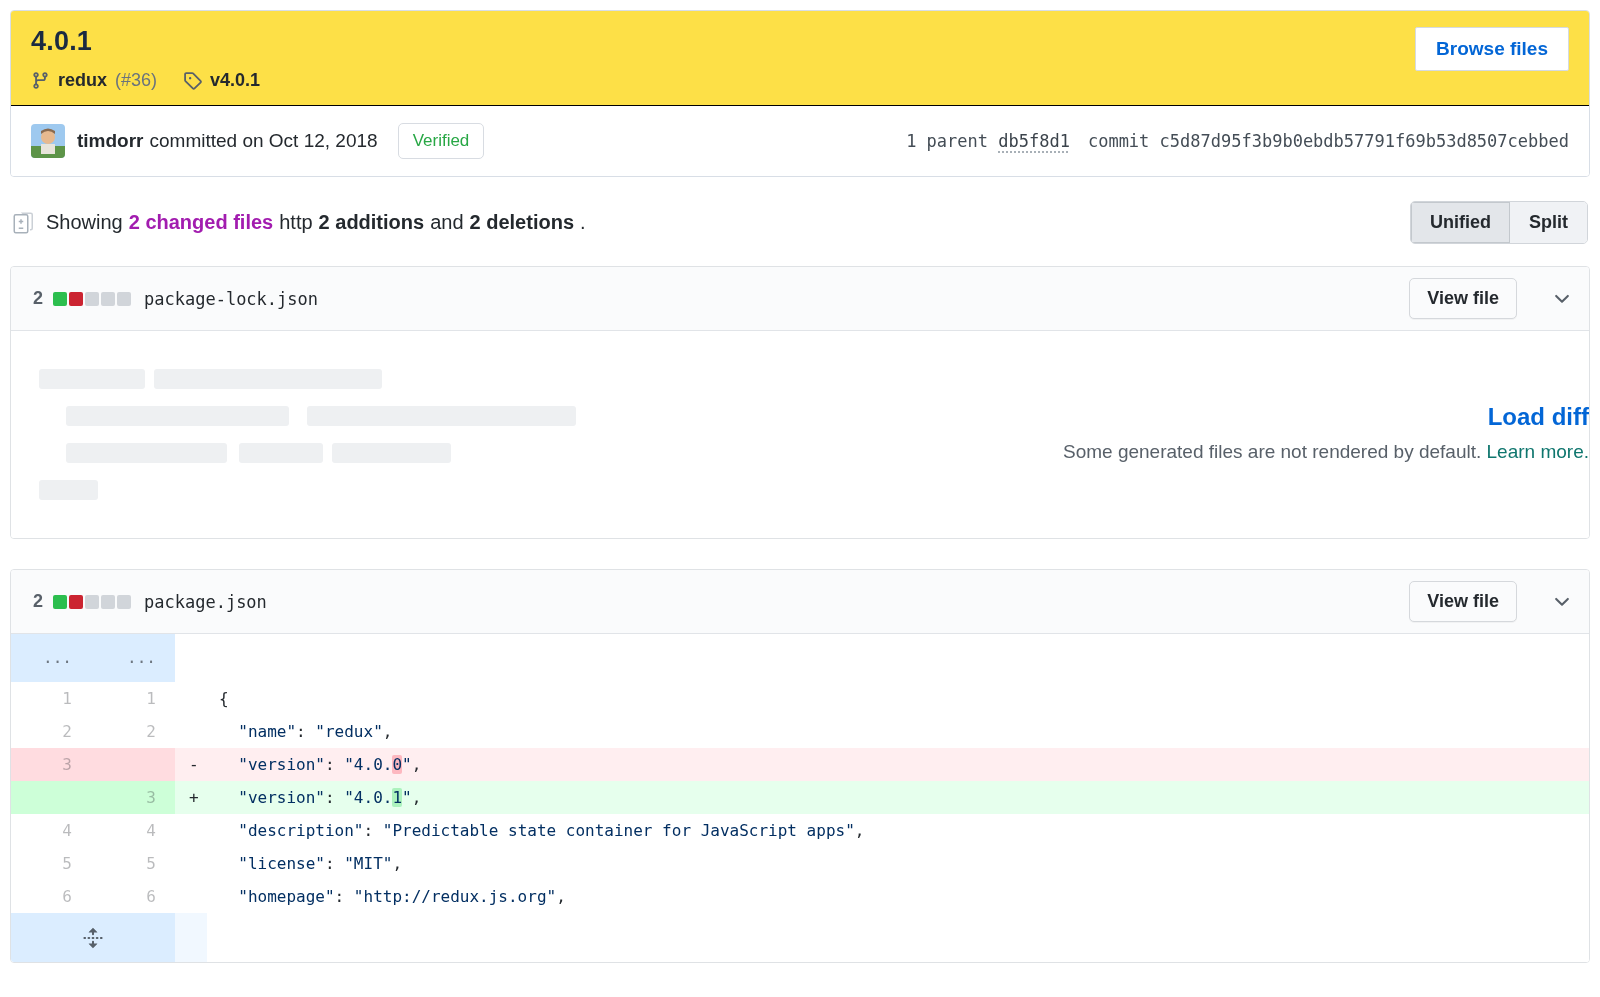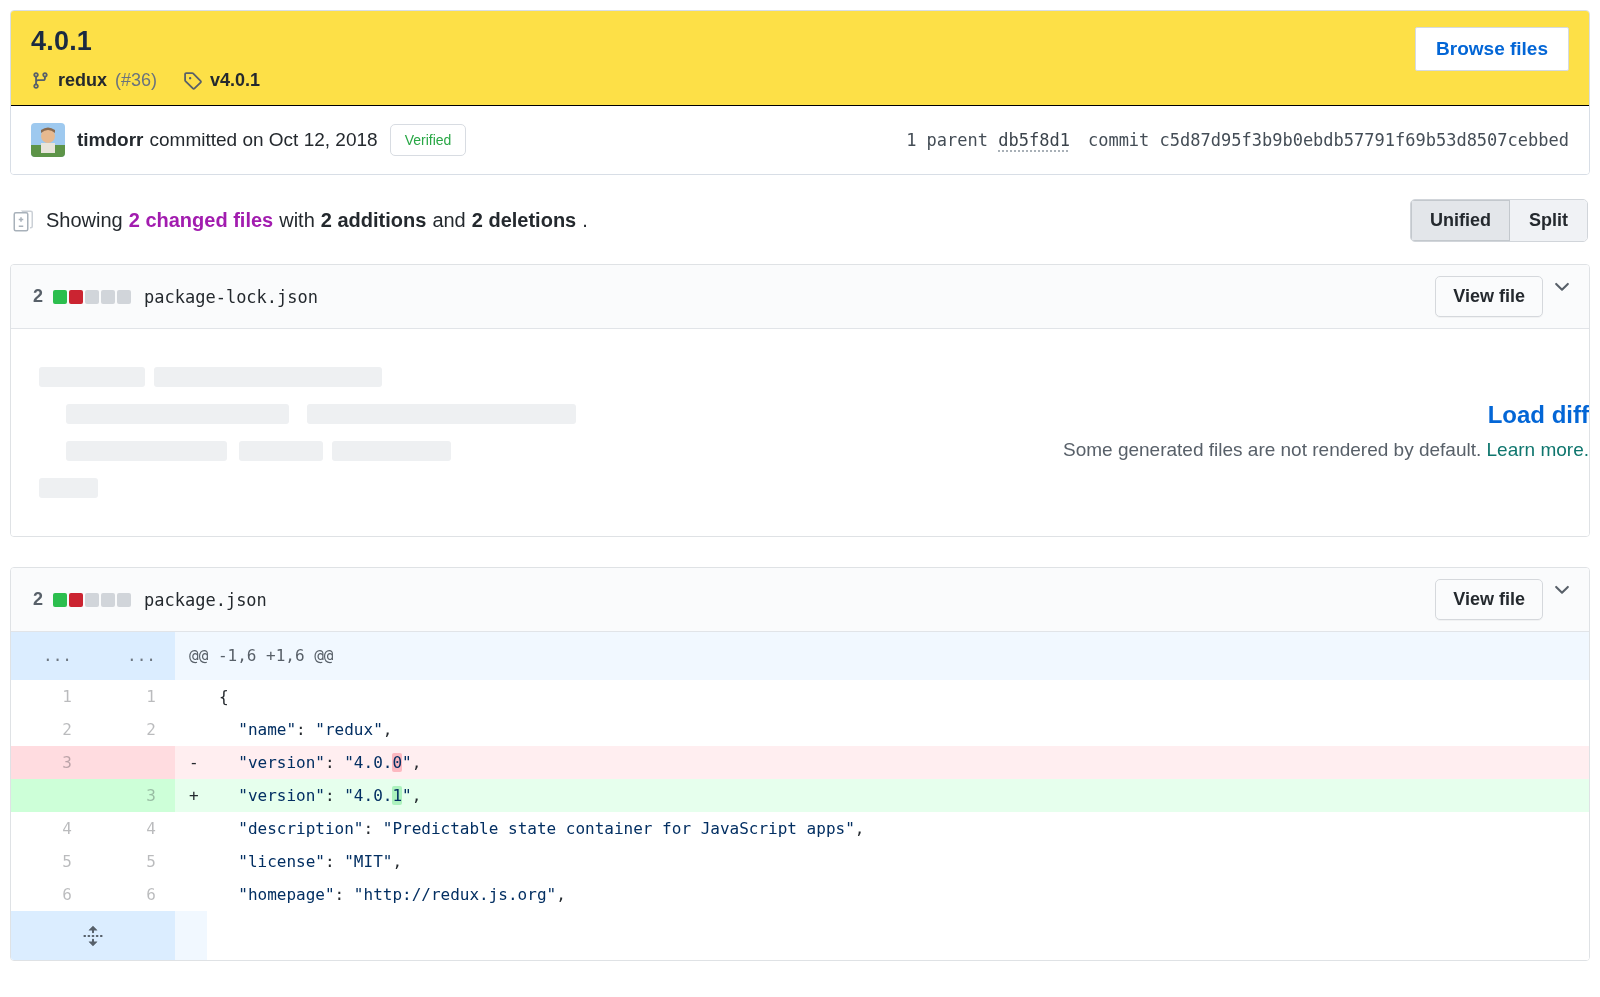--- a/index.html
+++ b/index.html
@@ -16,22 +16,22 @@
   .branch-row b { font-weight:bold; }
   .tag-group { display:flex; align-items:center; gap:8px; margin-left:18px; }
   .icon16 { width:19px; height:19px; fill:#586069; flex:0 0 auto; }
   .btn-browse { position:absolute; right:20px; top:16px; background:#fff; border:1px solid #d5dae0;
     border-radius:2px; padding:10px 20px; font-size:19px; font-weight:bold; color:#0366d6; cursor:pointer; }
 
   .commit-meta { background:#fff; display:flex; align-items:center; padding:17px 20px; }
   .avatar { width:34px; height:34px; border-radius:4px; overflow:hidden; flex:0 0 auto; }
   .meta-text { margin-left:12px; font-size:19px; display:flex; align-items:center; gap:6px; }
   .meta-text b { font-weight:bold; }
-  .badge-verified { margin-left:12px; border:1px solid #d8dce2; border-radius:5px; background:#fff;
-    color:#28a745; font-size:14px; padding:7px 14px; }
+  .badge-verified { margin-left:20px; border:1px solid #d8dce2; border-radius:5px; background:#fff;
+    color:#28a745; font-size:17px; padding:7px 14px; }
   .meta-right { margin-left:auto; display:flex; align-items:center; gap:18px;
     font-family:"DejaVu Sans Mono", monospace; font-size:17px; color:#444d56; }
   .sha-link { color:#3b434b; text-decoration:underline dotted #9aa3ab; text-underline-offset:5px; cursor:pointer; }
   .commit-sha { color:#444d56; }
 
   
   .showing-row { display:flex; align-items:center; margin:24px 2px 22px 2px; }
   .showing-text { display:flex; align-items:baseline; gap:6px; font-size:20px; color:#24292e; margin-left:10px; }
   .showing-text .link { color:#a21caf; font-weight:bold; cursor:pointer; }
   .showing-text b { font-weight:bold; }
@@ -41,21 +41,21 @@
   .toggle-item.selected { background:#e3e6ea; box-shadow:inset 0 0 0 1px #c3c8cd; }
 
   
   .file-card { border:1px solid #dfe2e5; border-radius:4px; overflow:hidden; margin-bottom:30px; }
   .file-head { background:#fafbfc; border-bottom:1px solid #e1e4e8; padding:11px 16px; display:flex; align-items:center; position:relative; height:64px; }
   .file-count { font-weight:bold; font-size:18px; color:#586069; margin:0 10px 0 6px; }
   .squares { display:flex; gap:2px; margin-right:13px; }
   .sq { width:14px; height:14px; border-radius:2px; display:inline-block; }
   .sq-add { background:#2cbe4e; } .sq-del { background:#cb2431; } .sq-neutral { background:#d1d5da; }
   .file-name { font-family:"DejaVu Sans Mono", monospace; font-size:17px; color:#24292e; }
-  .file-actions { margin-left:auto; display:flex; align-items:flex-start; gap:8px; }
+  .file-actions { margin-left:auto; display:flex; align-items:center; gap:34px; }
   .btn-viewfile { background:#fafbfc; border:1px solid #d5d8dc; border-radius:5px; padding:9px 17px;
     font-size:18px; font-weight:bold; color:#24292e; cursor:pointer; box-shadow:0 1px 0 rgba(27,31,35,.04); }
   .chevron { width:22px; height:22px; fill:#586069; cursor:pointer; }
 
   
   .loaddiff-body { position:relative; height:207px; background:#fff; }
   .skeleton { position:absolute; left:0; top:38px; }
   .skel-row { display:flex; margin-bottom:17px; }
   .skel-bar { height:20px; background:#eef0f2; border-radius:3px; }
   .loaddiff-center { position:absolute; left:0; right:0; top:50%; transform:translateY(-54%); text-align:right; }
@@ -140,21 +140,21 @@
 
   <div class="showing-row">
     <svg class="diffstat-icon" viewBox="0 0 16 16" fill="#a8b1ba">
       <path d="M13 2.5v9a.5.5 0 0 1-.5.5H12v1h.5a1.5 1.5 0 0 0 1.5-1.5v-9A1.5 1.5 0 0 0 12.5 1H5.9l1 1h5.6a.5.5 0 0 1 .5.5Z" opacity=".6"></path>
       <path d="M2.5 3h7a.5.5 0 0 1 .5.5v10a.5.5 0 0 1-.5.5h-7a.5.5 0 0 1-.5-.5v-10a.5.5 0 0 1 .5-.5Zm-1.5.5v10A1.5 1.5 0 0 0 2.5 15h7a1.5 1.5 0 0 0 1.5-1.5v-10A1.5 1.5 0 0 0 9.5 2h-7A1.5 1.5 0 0 0 1 3.5Z"></path>
       <path d="M6.5 5.5v1h1v1h-1v1h-1v-1h-1v-1h1v-1h1ZM4.5 11h3v1h-3Z"></path>
     </svg>
     <span class="showing-text">
       <span>Showing</span>
       <span class="link">2 changed files</span>
-      <span>with</span>
+      <span>http</span>
       <b>2 additions</b>
       <span>and</span>
       <b>2 deletions</b>
       <span>.</span>
     </span>
     <span class="toggle-group">
       <span class="toggle-item selected">Unified</span>
       <span class="toggle-item">Split</span>
     </span>
   </div>
@@ -221,21 +221,20 @@
         <button class="btn-viewfile">View file</button>
         <svg class="chevron" viewBox="0 0 16 16">
             <path d="M12.78 5.22a.749.749 0 0 1 0 1.06l-4.25 4.25a.749.749 0 0 1-1.06 0L3.22 6.28a.749.749 0 1 1 1.06-1.06L8 8.939l3.72-3.719a.749.749 0 0 1 1.06 0Z"></path>
           </svg>
       </span>
     </div>
     <div class="diff-table">
       <div class="drow hunk">
         <span class="num num1">...</span>
         <span class="num num2">...</span>
-        <span class="codecell">@@ -1,6 +1,6 @@</span>
       </div>
       <div id="diff-lines">
           <div class="drow context">
             <span class="num num1">1</span>
             <span class="num num2">1</span>
             <span class="codecell"><span class="sign"></span><span class="tok-p">{</span></span>
           </div>
           <div class="drow context">
             <span class="num num1">2</span>
             <span class="num num2">2</span>

